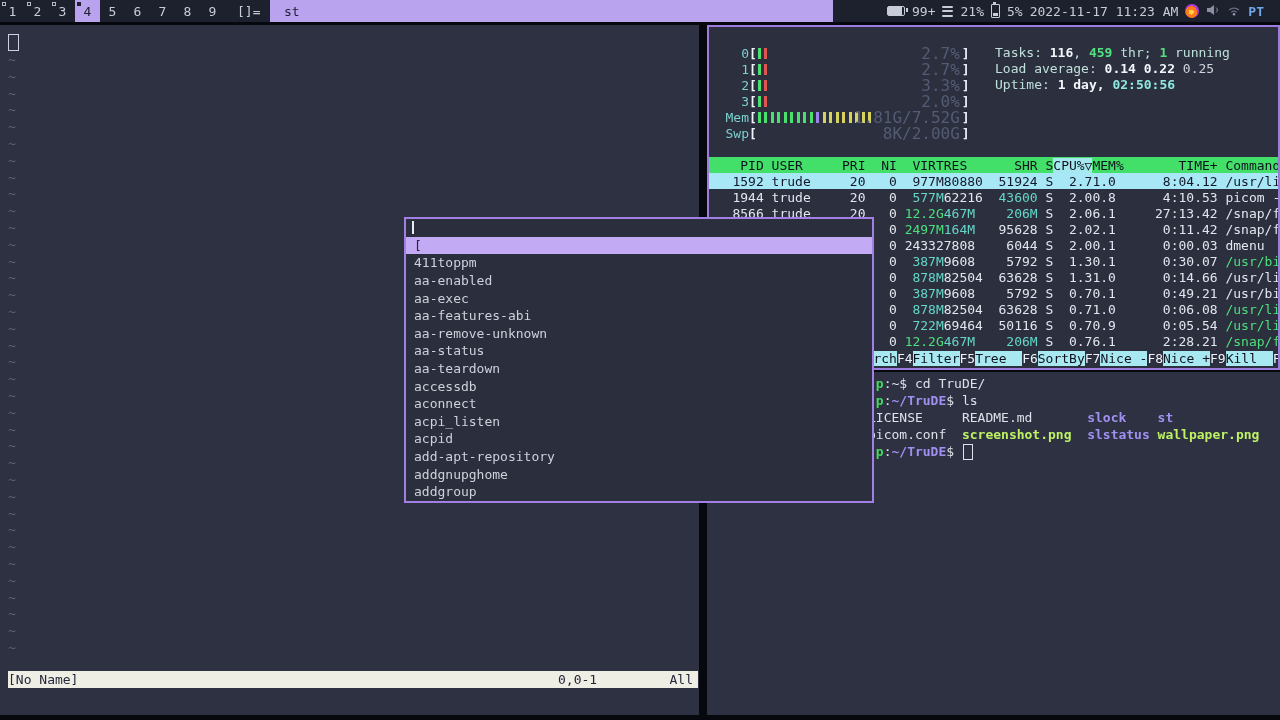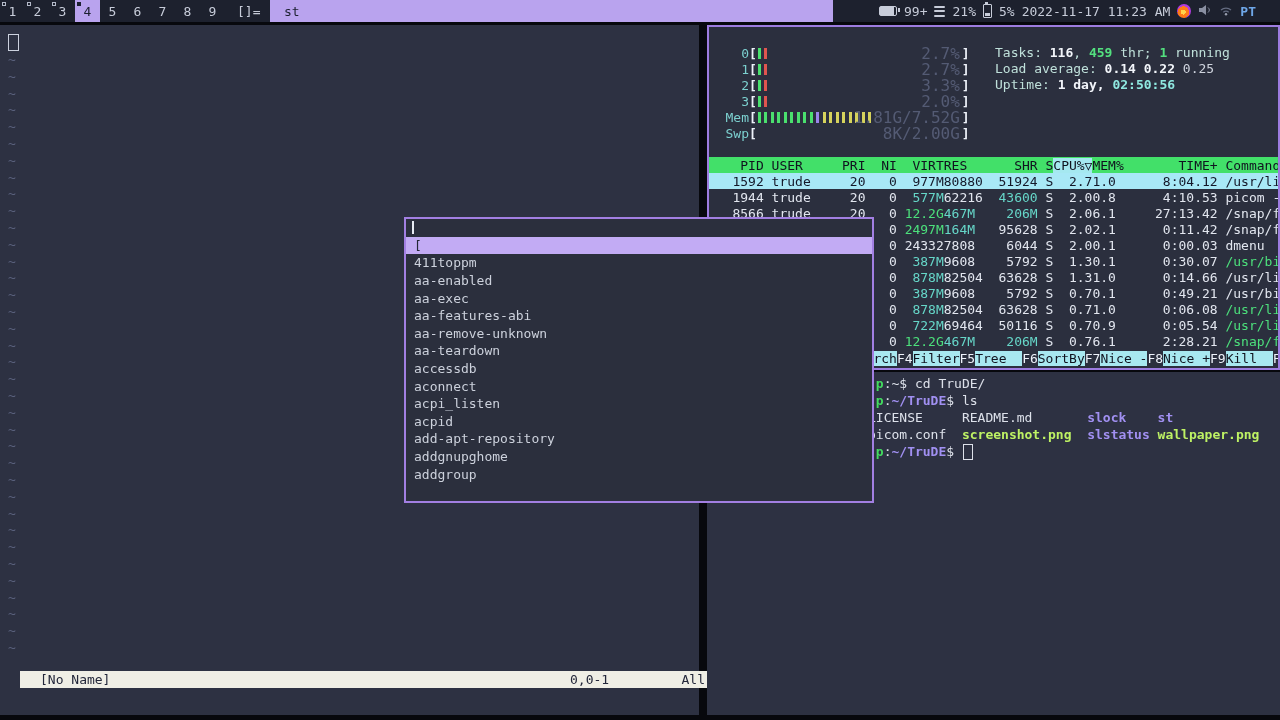--- a/index.html
+++ b/index.html
@@ -9,40 +9,40 @@
   
   #topbar{position:absolute;left:0;top:0;width:1280px;height:22px;background:#1d212e;color:#c7ccd9}
   #tags{position:absolute;left:0;top:0;display:flex;height:22px}
   .tag{width:25px;height:22px;display:flex;align-items:center;justify-content:center;position:relative;cursor:default}
   .tag.sel{background:#b9a3ee;color:#1c2030}
   .tag .ind{position:absolute;left:2px;top:2px;width:4px;height:4px;border:1px solid #b4bac9;box-sizing:border-box}
   .tag.sel .ind{background:#1c2030;border-color:#1c2030}
   #layout{position:absolute;left:231px;top:0;height:22px;display:flex;align-items:center;padding:0 6px}
   #title-seg{position:absolute;left:270px;top:0;width:563px;height:22px;background:#b9a3ee;color:#1c2030;
              display:flex;align-items:center;padding-left:14px;box-sizing:border-box}
-  #status{position:absolute;right:16px;top:0;height:22px;display:flex;align-items:center;gap:7px;padding-right:8px}
+  #status{position:absolute;right:0;top:0;height:22px;display:flex;align-items:center;gap:7px;padding-right:16px}
   .i-bat{width:16px;height:8px;border:1px solid #c7ccd9;border-radius:2px;position:relative;
          background:linear-gradient(to right,#c7ccd9 0 86%,transparent 86%)}
   .i-bat:after{content:"";position:absolute;right:-4px;top:1px;width:2px;height:4px;background:#c7ccd9}
   .i-stack{width:11px;height:11px;display:flex;flex-direction:column;justify-content:space-between}
   .i-stack i{height:2px;background:#c7ccd9;border-radius:1px}
   .i-vbat{width:7px;height:12px;border:1px solid #c7ccd9;border-radius:1px;position:relative}
   .i-vbat:before{content:"";position:absolute;left:1px;right:1px;bottom:1px;height:3px;background:#c7ccd9}
   .i-vbat:after{content:"";position:absolute;top:-3px;left:1px;width:3px;height:2px;background:#c7ccd9}
   .i-flame{width:14px;height:14px;border-radius:50%;
            background:radial-gradient(circle at 45% 58%,#ffd24a 0 22%,#ff7a18 22% 52%,#b13bdc 52% 78%,#7a2bb8 78% 100%)}
   #kbd-layout{color:#6fa7e8;font-weight:bold}
 
   
   #editor{position:absolute;left:0;top:25px;width:699px;height:690px;background:#2d3142}
   #vim-cursor{position:absolute;left:8px;top:9px;width:9px;height:15px;border:1px solid #ccd1de}
   #tildes{position:absolute;left:8px;top:27px}
   .tilde{height:16.8px;line-height:16.8px;color:#59607c}
-  #vim-status{position:absolute;left:20px;top:646px;width:690px;height:17px;background:#efeee5;color:#23273a;
-              display:flex;align-items:center;padding-left:20px;box-sizing:border-box;position:absolute}
+  #vim-status{position:absolute;left:8px;top:646px;width:690px;height:17px;background:#efeee5;color:#23273a;
+              display:flex;align-items:center;padding-left:0;box-sizing:border-box;position:absolute}
   #vim-status .vs-pos{position:absolute;left:550px}
   #vim-status .vs-all{position:absolute;right:5px}
 
   
   #htop{position:absolute;left:707px;top:25px;width:573px;height:345px;background:#2b2f3e;
         border:2px solid #9d7ce0;box-sizing:border-box}
   #meters{position:absolute;left:6px;top:18px}
   .mrow{display:flex;align-items:center;height:16px}
   .mlabel{display:inline-block;width:34px;text-align:right;color:#7cd0cf}
   .mbracket{color:#eef2fa;font-weight:bold}
@@ -310,20 +310,21 @@
 
 <section id="launcher">
   <div class="l-row"><span id="input-cursor"></span><span></span></div>
   <div id="l-items">
       <div class="l-row sel">[</div>
       <div class="l-row">411toppm</div>
       <div class="l-row">aa-enabled</div>
       <div class="l-row">aa-exec</div>
       <div class="l-row">aa-features-abi</div>
       <div class="l-row">aa-remove-unknown</div>
+      <div class="l-row">aa-status</div>
       <div class="l-row">aa-teardown</div>
       <div class="l-row">accessdb</div>
       <div class="l-row">aconnect</div>
       <div class="l-row">acpi_listen</div>
       <div class="l-row">acpid</div>
       <div class="l-row">add-apt-repository</div>
       <div class="l-row">addgnupghome</div>
       <div class="l-row">addgroup</div>
     </div>
 </section>

